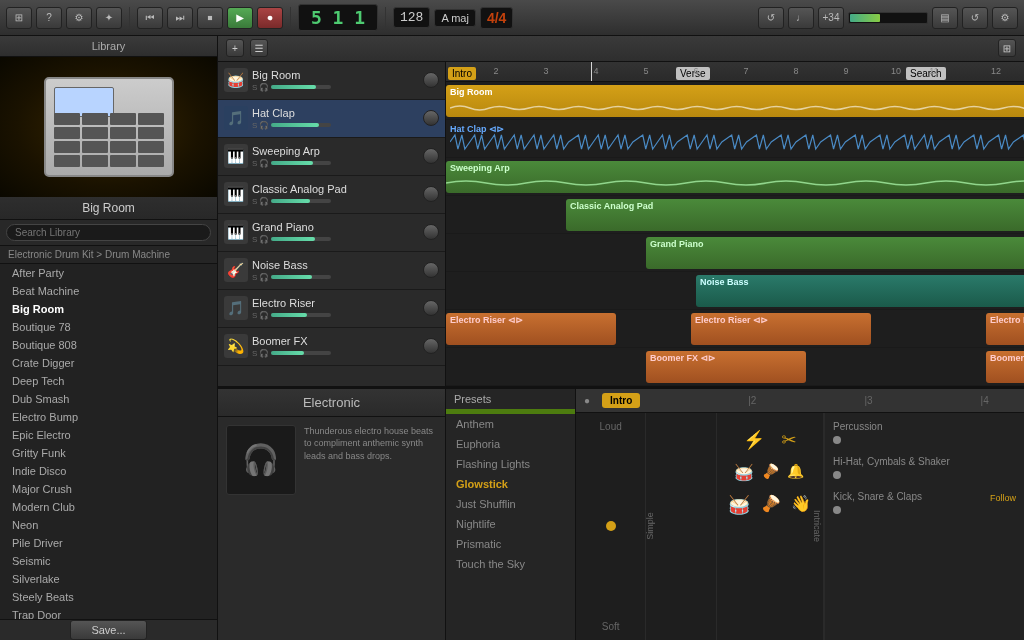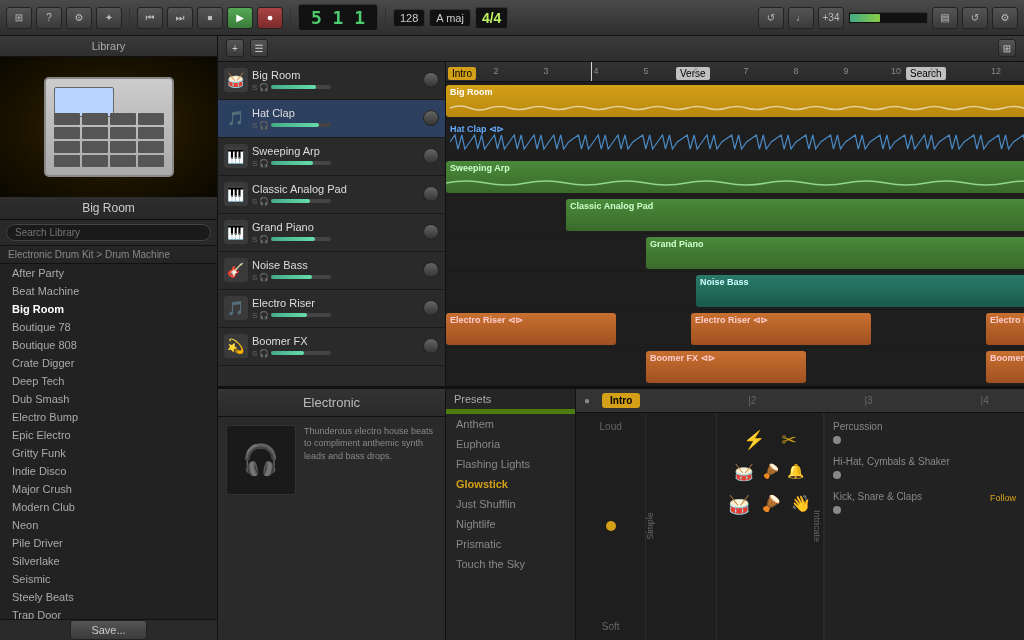--- a/index.html
+++ b/index.html
@@ -38,37 +38,37 @@
       font-family: monospace;
       min-width: 80px;
       text-align: center;
     }
     .bpm-display {
       background: #111;
       border: 1px solid #333;
       border-radius: 3px;
       padding: 2px 6px;
       color: #ccc;
-      font-size: 11px;
-      font-family: Liberation Sans, sans-serif;
+      font-size: 13px;
+      font-family: Liberation Mono, monospace;
     }
     .key-display {
       background: #111;
       border: 1px solid #333;
       border-radius: 3px;
       padding: 2px 6px;
       color: #ccc;
       font-size: 11px;
     }
     .time-sig {
       background: #111;
       border: 1px solid #333;
       border-radius: 3px;
       padding: 2px 6px;
-      color: #bef264;
+      color: #c2410c;
       font-size: 14px;
       font-weight: bold;
     }
     .toolbar-right { margin-left: auto; display: flex; align-items: center; gap: 4px; }
     .level-meter { width: 80px; height: 12px; background: #111; border: 1px solid #333; border-radius: 2px; overflow: hidden; display: flex; gap: 1px; padding: 1px; }
     .level-bar { height: 100%; border-radius: 1px; }
 
     
     #main { display: flex; height: calc(640px - 36px); }
 
@@ -555,22 +555,22 @@
       <div class="library-item">Deep Tech</div>
       <div class="library-item">Dub Smash</div>
       <div class="library-item">Electro Bump</div>
       <div class="library-item">Epic Electro</div>
       <div class="library-item">Gritty Funk</div>
       <div class="library-item">Indie Disco</div>
       <div class="library-item">Major Crush</div>
       <div class="library-item">Modern Club</div>
       <div class="library-item">Neon</div>
       <div class="library-item">Pile Driver</div>
+      <div class="library-item">Seismic</div>
       <div class="library-item">Silverlake</div>
-      <div class="library-item">Seismic</div>
       <div class="library-item">Steely Beats</div>
       <div class="library-item">Trap Door</div>
     </div>
     <div id="library-save">
       <button class="save-btn">Save...</button>
     </div>
   </div>
 
   <div id="tracks-area">
     <div id="tracks-header">

